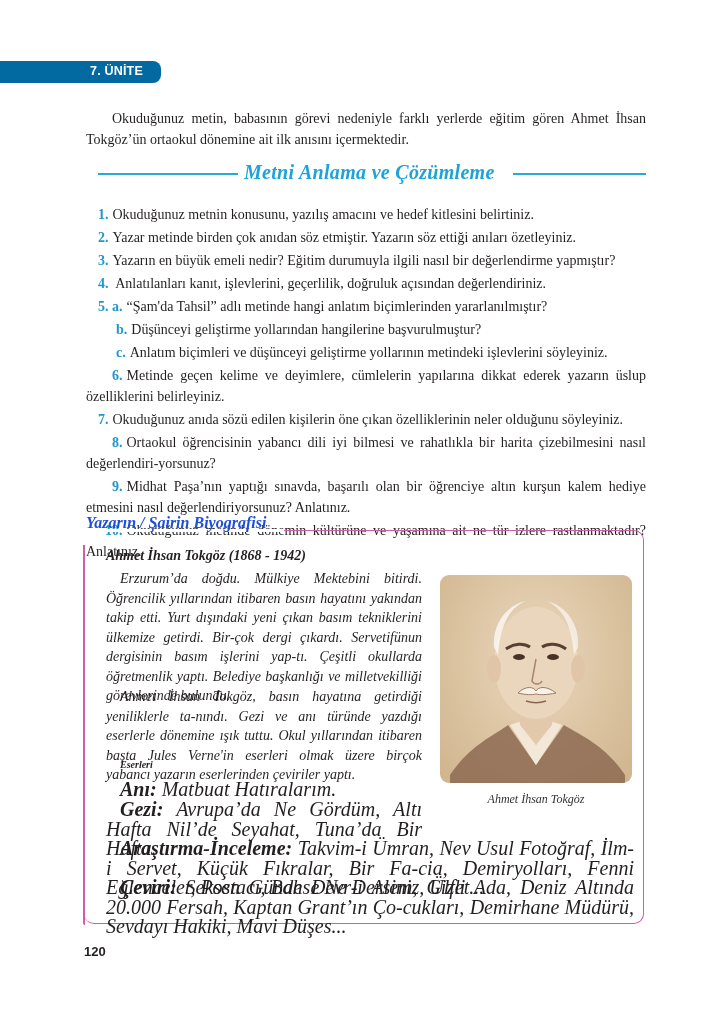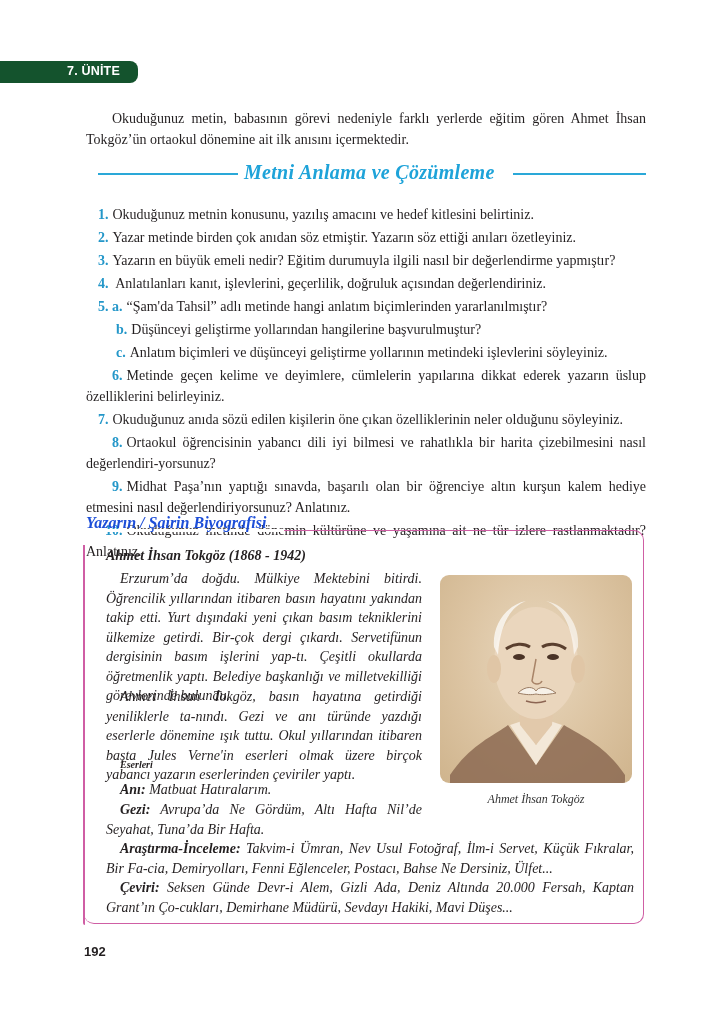--- a/index.html
+++ b/index.html
@@ -1,20 +1,20 @@
 <!DOCTYPE html>
 <html><head>
   <meta charset="utf-8">
   <style>
     html, body { margin: 0; padding: 0; background: #ffffff; }
     body { width: 725px; height: 1024px; position: relative; overflow: hidden;
            font-family: "Liberation Serif", "DejaVu Serif", serif; color: #231f20; }
 
-    .unit-tab { position: absolute; left: 0; top: 61px; width: 138px; height: 22px;
-                background: #14532d; border-radius: 0 8px 8px 0; }
+    .unit-tab { position: absolute; left: 0; top: 61px; width: 161px; height: 22px;
+                background: #0369a1; border-radius: 0 8px 8px 0; }
     .unit-tab span { position: absolute; right: 18px; top: 3px; color: #ffffff;
                      font-family: "Liberation Sans", "DejaVu Sans", sans-serif;
                      font-weight: bold; font-size: 12.5px; letter-spacing: 0.2px; }
 
     .intro { position: absolute; left: 86px; top: 108px; width: 560px; font-size: 14px;
              line-height: 21px; text-align: justify; text-indent: 26px; margin: 0; }
 
     .section-title-row { position: absolute; left: 86px; top: 161px; width: 560px; height: 24px; }
     .section-title-row .line { position: absolute; top: 12px; height: 1.5px; background: #2aa8d8; }
     .section-title-row .line.left { left: 12px; width: 140px; }
@@ -36,21 +36,21 @@
                border: 1.5px solid #cf5ea4; border-left: none; border-radius: 0 10px 10px 10px; }
     .bio-box .left-border { position: absolute; left: -1px; top: 14px; bottom: -1.5px; width: 1.5px; background: #cf5ea4; border-bottom-left-radius: 10px; }
     .bio-title-gap { position: absolute; left: 84px; top: 529px; width: 200px; height: 3px; background: #fff; }
 
     .bio-name { position: absolute; left: 106px; top: 548px; font-size: 14px; font-weight: bold; font-style: italic; }
     .bio-text { position: absolute; left: 106px; width: 316px; font-size: 14px; font-style: italic;
                 line-height: 19.5px; text-align: justify; text-indent: 14px; margin: 0; }
     .bio-p1 { top: 569px; }
     .bio-p2 { top: 687px; }
     .works-label { position: absolute; left: 120px; top: 759px; font-size: 10px; font-weight: bold; font-style: italic; }
-    .work { position: absolute; left: 106px; font-size: 14px; font-style: italic; line-height: 19.5px;
+    .work { position: absolute; left: 106px; font-size: 20px; font-style: italic; line-height: 19.5px;
             text-align: justify; text-indent: 14px; margin: 0; }
     .work b { font-weight: bold; }
     .work.w1 { top: 780px; width: 316px; }
     .work.w2 { top: 800px; width: 316px; }
     .work.w3 { top: 839px; width: 528px; }
     .work.w4 { top: 878px; width: 528px; }
 
     .portrait { position: absolute; left: 440px; top: 575px; width: 192px; height: 208px;
                 background: radial-gradient(ellipse at 50% 40%, #e9d8bf 0%, #dcc4a2 55%, #cfb48d 100%);
                 border-radius: 9px; overflow: hidden; }
@@ -131,13 +131,13 @@
 
     <path d="M96 84 L92 106 C94 110 100 110 102 106" stroke="#a88468" stroke-width="1.5" fill="none"></path>
 
     <path d="M78 118 C86 110 94 112 96 116 C98 112 106 110 116 118 C106 120 100 120 96 119 C92 120 86 120 78 118 Z" fill="#f7f1e8" stroke="#9a7c63" stroke-width="1"></path>
 
     <path d="M86 126 C92 128 100 128 106 126" stroke="#8c6553" stroke-width="1.5" fill="none"></path>
   </svg>
 </div>
 <div class="portrait-caption">Ahmet İhsan Tokgöz</div>
 
-<div class="page-number">192</div>
+<div class="page-number">120</div>
 
 </body></html>

